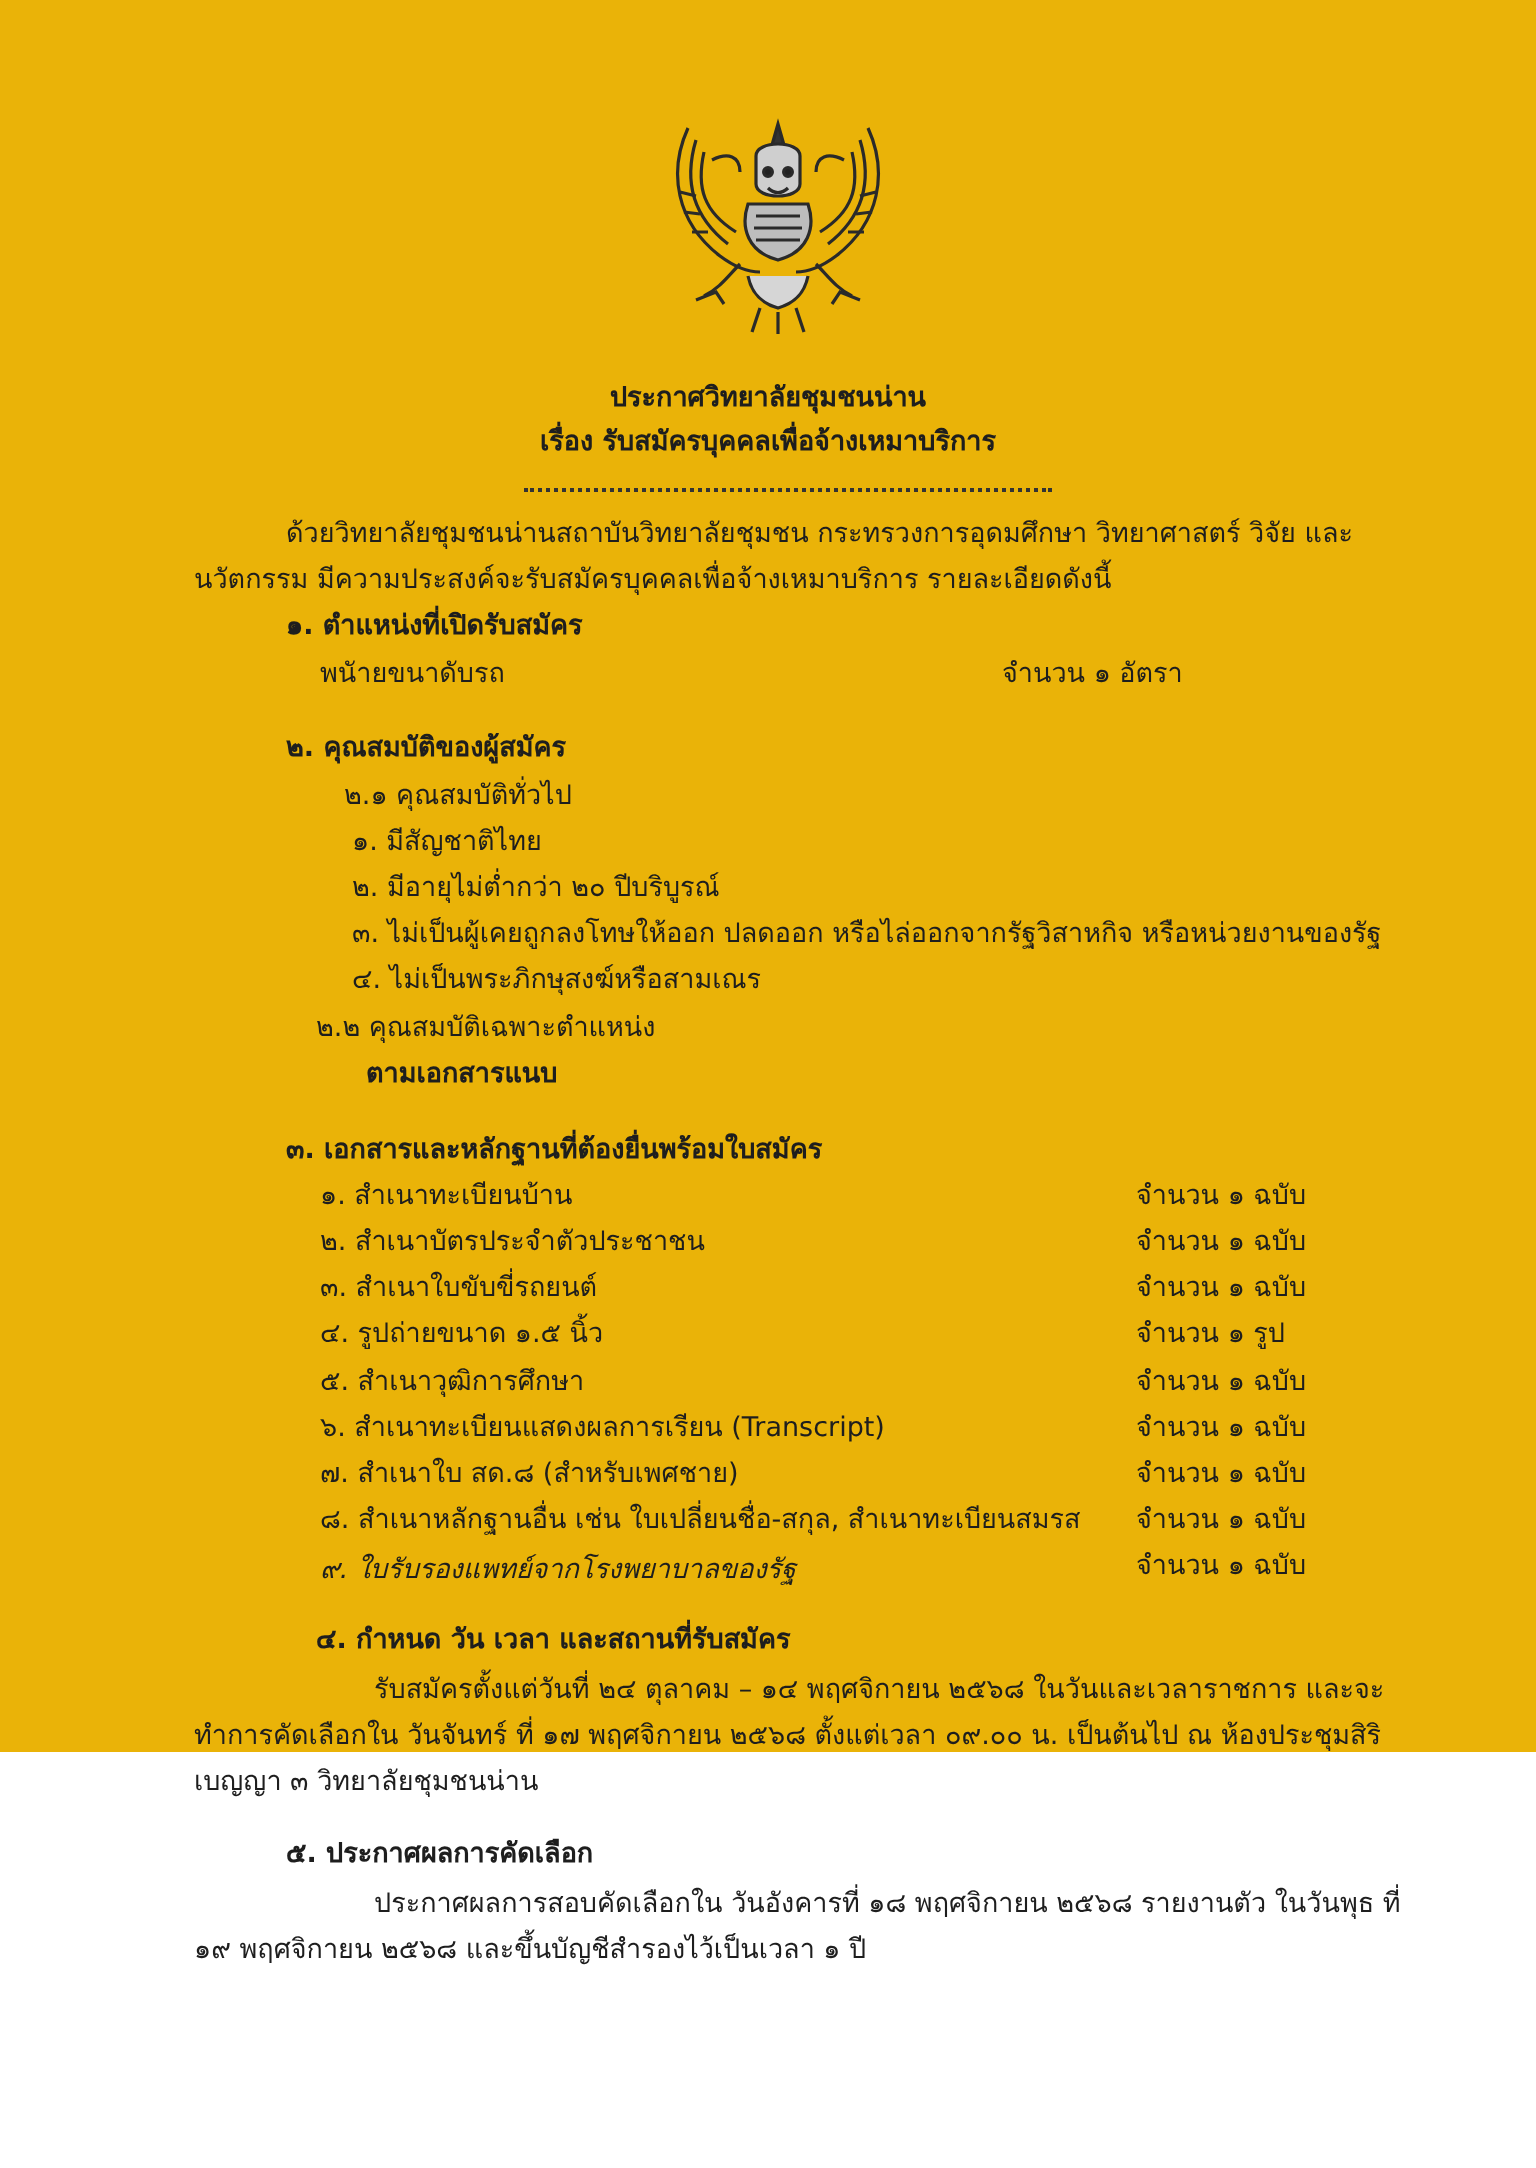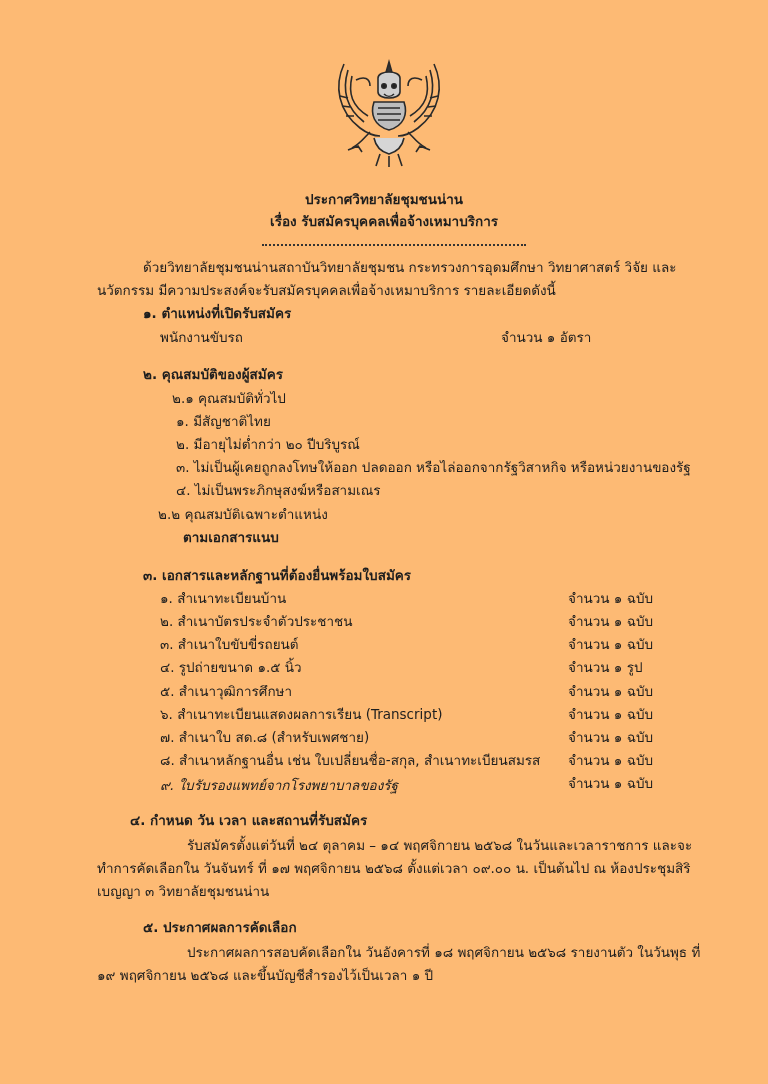--- a/index.html
+++ b/index.html
@@ -1,20 +1,20 @@
 <!DOCTYPE html>
 <html><head>
 <meta charset="utf-8">
 <style>
   html, body { margin:0; padding:0; }
   body {
     width:768px; height:1084px; background:#ffffff; position:relative; overflow:hidden;
     font-family:"DejaVu Sans", "Liberation Sans", sans-serif; color:#1e1e1e;
   }
-  .page { position:absolute; left:0; top:0; width:768px; height:1084px; background:#fdba74; }
+  .page { position:absolute; left:0; top:0; width:768px; height:876px; background:#eab308; }
   .abs { position:absolute; white-space:nowrap; font-size:13.5px; line-height:18px; }
   .bold { font-weight:bold; }
   .center { left:0; width:768px; text-align:center; }
   .emblem { position:absolute; left:330px; top:56px; width:118px; height:112px; }
   .sep { position:absolute; left:262px; top:244px; width:264px; height:0; border-top:2px dotted #333; }
 </style>
 </head>
 <body>
 
 <div class="page">
@@ -51,21 +51,21 @@
   </svg>
 
   <div class="abs center bold" style="top:190px;">ประกาศวิทยาลัยชุมชนน่าน</div>
   <div class="abs center bold" style="top:212px;">เรื่อง รับสมัครบุคคลเพื่อจ้างเหมาบริการ</div>
   <div class="sep"></div>
 
   <div class="abs" style="left:143px; top:258px;">ด้วยวิทยาลัยชุมชนน่านสถาบันวิทยาลัยชุมชน กระทรวงการอุดมศึกษา วิทยาศาสตร์ วิจัย และ</div>
   <div class="abs" style="left:97px; top:281px;text-align:center;">นวัตกรรม มีความประสงค์จะรับสมัครบุคคลเพื่อจ้างเหมาบริการ รายละเอียดดังนี้</div>
 
   <div class="abs bold" style="left:143px; top:304px;">๑. ตำแหน่งที่เปิดรับสมัคร</div>
-  <div class="abs" style="left:160px; top:328px;">พนักงานขับรถ</div>
+  <div class="abs" style="left:160px; top:328px;">พนัายขนาดับรถ</div>
   <div class="abs" style="left:474px; top:328px;margin-left:27px;">จำนวน ๑ อัตรา</div>
 
   <div class="abs bold" style="left:143px; top:365px;text-align:right;">๒. คุณสมบัติของผู้สมัคร</div>
   <div class="abs" style="left:172px; top:389px;">๒.๑ คุณสมบัติทั่วไป</div>
   <div class="abs" style="left:176px; top:412px;">๑. มีสัญชาติไทย</div>
   <div class="abs" style="left:176px; top:435px;">๒. มีอายุไม่ต่ำกว่า ๒๐ ปีบริบูรณ์</div>
   <div class="abs" style="left:176px; top:458px;">๓. ไม่เป็นผู้เคยถูกลงโทษให้ออก ปลดออก หรือไล่ออกจากรัฐวิสาหกิจ หรือหน่วยงานของรัฐ</div>
   <div class="abs" style="left:176px; top:481px;">๔. ไม่เป็นพระภิกษุสงฆ์หรือสามเณร</div>
   <div class="abs" style="left:158px; top:505px;">๒.๒ คุณสมบัติเฉพาะตำแหน่ง</div>
   <div class="abs bold" style="left:183px; top:528px;">ตามเอกสารแนบ</div>
@@ -92,21 +92,21 @@
 
   <div class="abs" style="left:160px; top:728px;">๗. สำเนาใบ สด.๘ (สำหรับเพศชาย)</div>
   <div class="abs" style="left:568px; top:728px;">จำนวน ๑ ฉบับ</div>
 
   <div class="abs" style="left:160px; top:751px;">๘. สำเนาหลักฐานอื่น เช่น ใบเปลี่ยนชื่อ-สกุล, สำเนาทะเบียนสมรส</div>
   <div class="abs" style="left:568px; top:751px;">จำนวน ๑ ฉบับ</div>
 
   <div class="abs" style="left:160px; top:776px;font-style:italic;">๙. ใบรับรองแพทย์จากโรงพยาบาลของรัฐ</div>
   <div class="abs" style="left:568px; top:774px;">จำนวน ๑ ฉบับ</div>
 
-  <div class="abs bold" style="left:130px; top:811px;">๔. กำหนด วัน เวลา และสถานที่รับสมัคร</div>
+  <div class="abs bold" style="left:158px; top:811px;">๔. กำหนด วัน เวลา และสถานที่รับสมัคร</div>
   <div class="abs" style="left:187px; top:836px;">รับสมัครตั้งแต่วันที่ ๒๔ ตุลาคม – ๑๔ พฤศจิกายน ๒๕๖๘ ในวันและเวลาราชการ และจะ</div>
   <div class="abs" style="left:97px; top:859px;">ทำการคัดเลือกใน วันจันทร์ ที่ ๑๗ พฤศจิกายน ๒๕๖๘ ตั้งแต่เวลา ๐๙.๐๐ น. เป็นต้นไป ณ ห้องประชุมสิริ</div>
   <div class="abs" style="left:97px; top:882px;">เบญญา ๓ วิทยาลัยชุมชนน่าน</div>
 
   <div class="abs bold" style="left:143px; top:918px;">๕. ประกาศผลการคัดเลือก</div>
   <div class="abs" style="left:187px; top:943px;">ประกาศผลการสอบคัดเลือกใน วันอังคารที่ ๑๘ พฤศจิกายน ๒๕๖๘  รายงานตัว ในวันพุธ ที่</div>
   <div class="abs" style="left:97px; top:966px;">๑๙ พฤศจิกายน ๒๕๖๘ และขึ้นบัญชีสำรองไว้เป็นเวลา ๑ ปี</div>
 
 </div>
 

